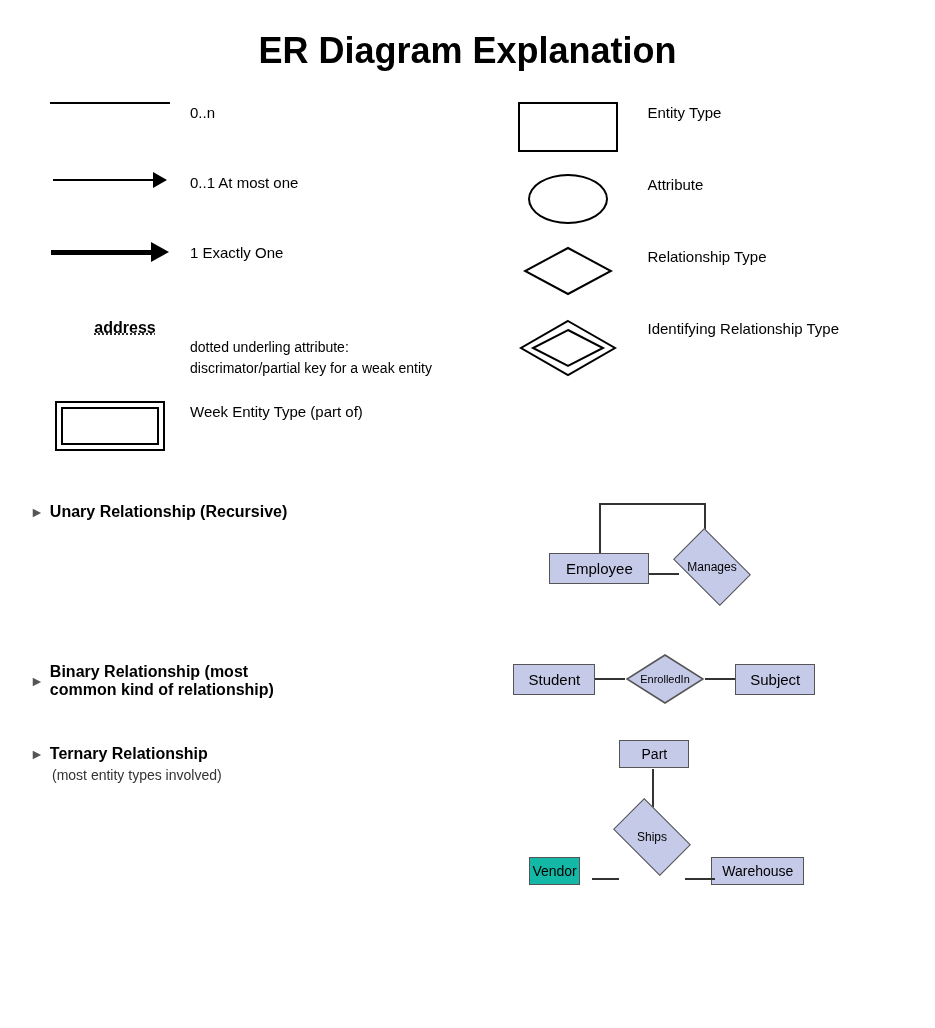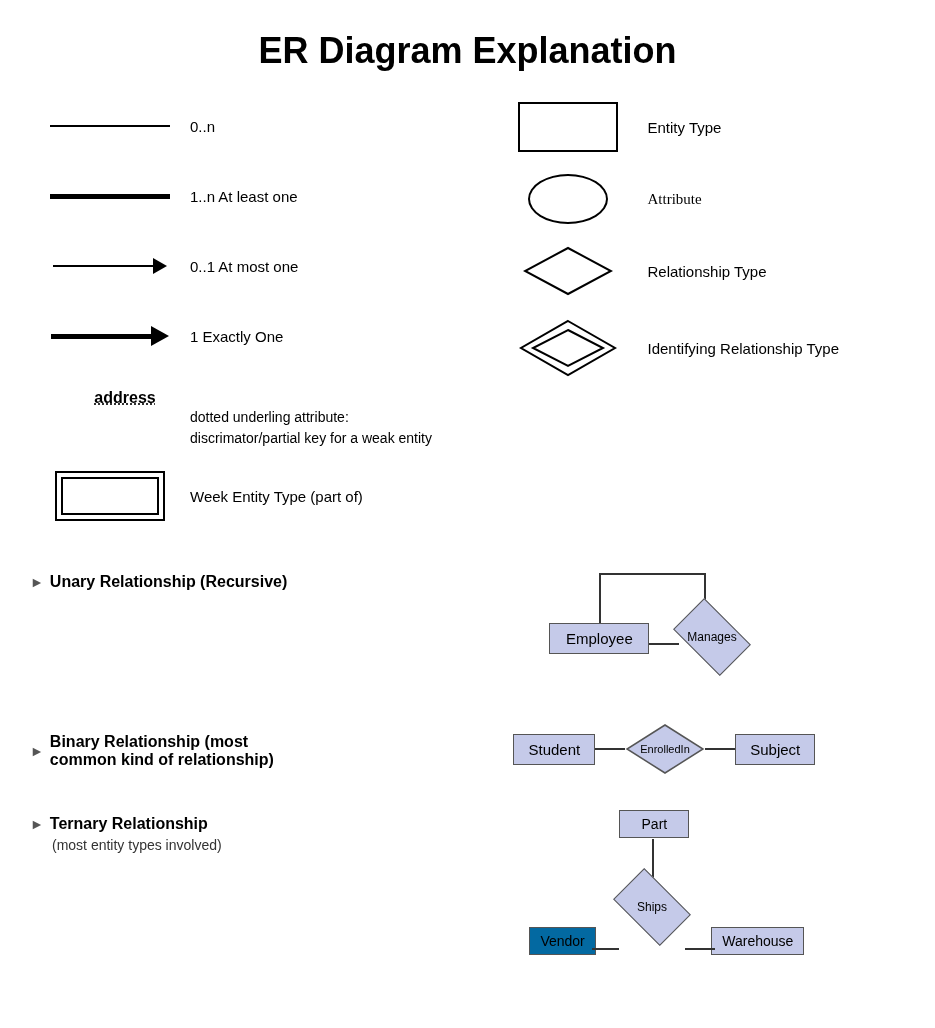--- a/index.html
+++ b/index.html
@@ -25,21 +25,21 @@
     .legend-left {
       width: 50%;
       padding-right: 20px;
     }
     .legend-right {
       width: 50%;
       padding-left: 20px;
     }
     .legend-row {
       display: flex;
-      align-items: center;
+      align-items: flex-start;
       margin-bottom: 22px;
       min-height: 48px;
     }
     .legend-symbol {
       width: 160px;
       flex-shrink: 0;
       display: flex;
       align-items: center;
       justify-content: center;
     }
@@ -335,36 +335,36 @@
       top: 50%;
       left: 50%;
       transform: translate(-50%, -50%) rotate(-45deg);
       font-size: 12px;
       white-space: nowrap;
     }
     .ternary-vendor {
       position: absolute;
       left: 5px;
       top: 122px;
-      background: #0369a1;
+      background: #14b8a6;
+      border: 1.5px solid #555;
+      padding: 5px 2px;
+      font-size: 14px;
+      text-align: center;
+    }
+    .ternary-warehouse {
+      position: absolute;
+      right: 0;
+      top: 122px;
+      background: #c5cae9;
       border: 1.5px solid #555;
       padding: 5px 10px;
       font-size: 14px;
       text-align: center;
     }
-    .ternary-warehouse {
-      position: absolute;
-      right: 0;
-      top: 122px;
-      background: #c5cae9;
-      border: 1.5px solid #555;
-      padding: 5px 10px;
-      font-size: 14px;
-      text-align: center;
-    }
     
     .t-line-top {
       position: absolute;
       width: 2px;
       background: #333;
       left: 128px;
       top: 34px;
       height: 46px;
     }
     .t-line-left {
@@ -393,26 +393,20 @@
 
   <div class="legend-left">
 
     <div class="legend-row">
       <div class="legend-symbol">
         <div class="line-thin"></div>
       </div>
       <span class="legend-label">0..n</span>
     </div>
 
-    <div class="legend-row">
-      <div class="legend-symbol">
-        <div class="line-thick"></div>
-      </div>
-      <span class="legend-label">1..n At least one</span>
-    </div>
 
     <div class="legend-row">
       <div class="legend-symbol">
         <div class="arrow-thin">
           <div class="line"></div>
           <div class="arrowhead"></div>
         </div>
       </div>
       <span class="legend-label">0..1 At most one</span>
     </div>
@@ -446,21 +440,21 @@
 
   <div class="legend-right">
 
     <div class="legend-row">
       <div class="legend-symbol">
         <div class="entity-box"></div>
       </div>
       <span class="legend-label">Entity Type</span>
     </div>
 
-    <div class="legend-row" style="margin-top:10px;font-family:Liberation Serif, serif;">
+    <div class="legend-row" style="margin-top:10px;">
       <div class="legend-symbol">
         <div class="ellipse"></div>
       </div>
       <span class="legend-label">Attribute</span>
     </div>
 
 
     <div class="legend-row">
       <div class="legend-symbol">
         <svg class="diamond-svg" viewBox="0 0 90 50">

